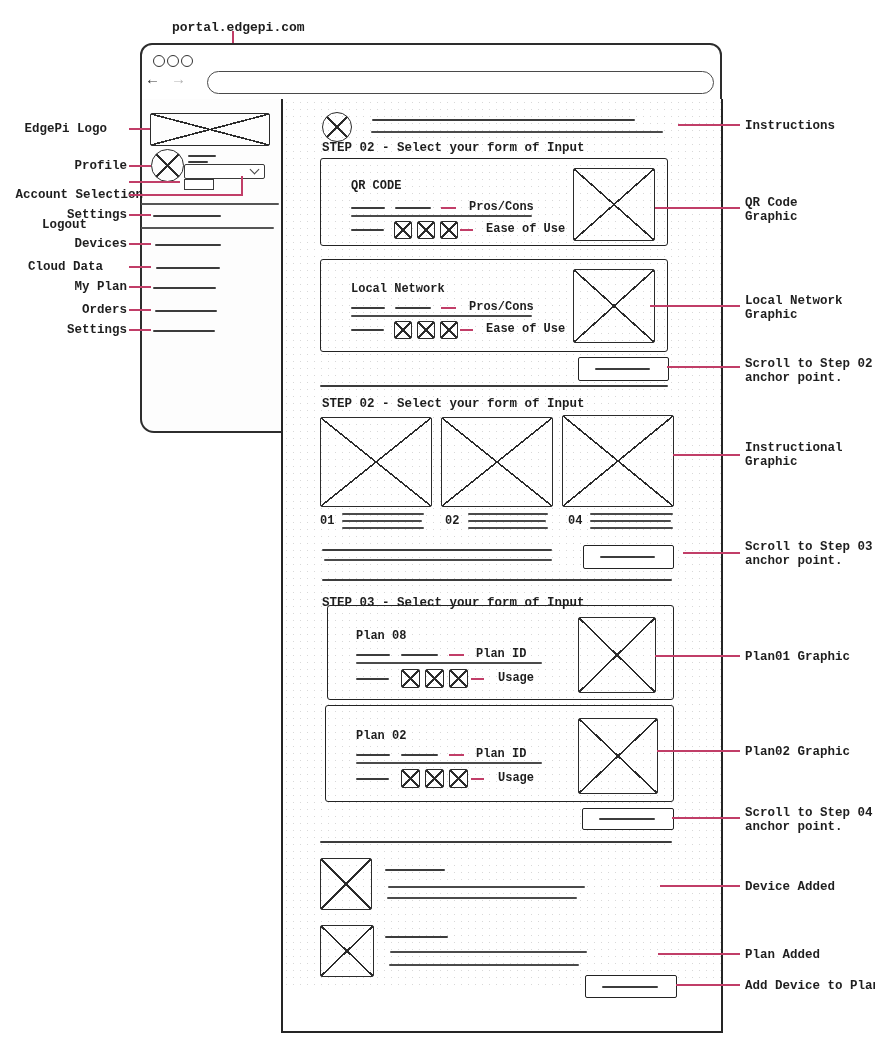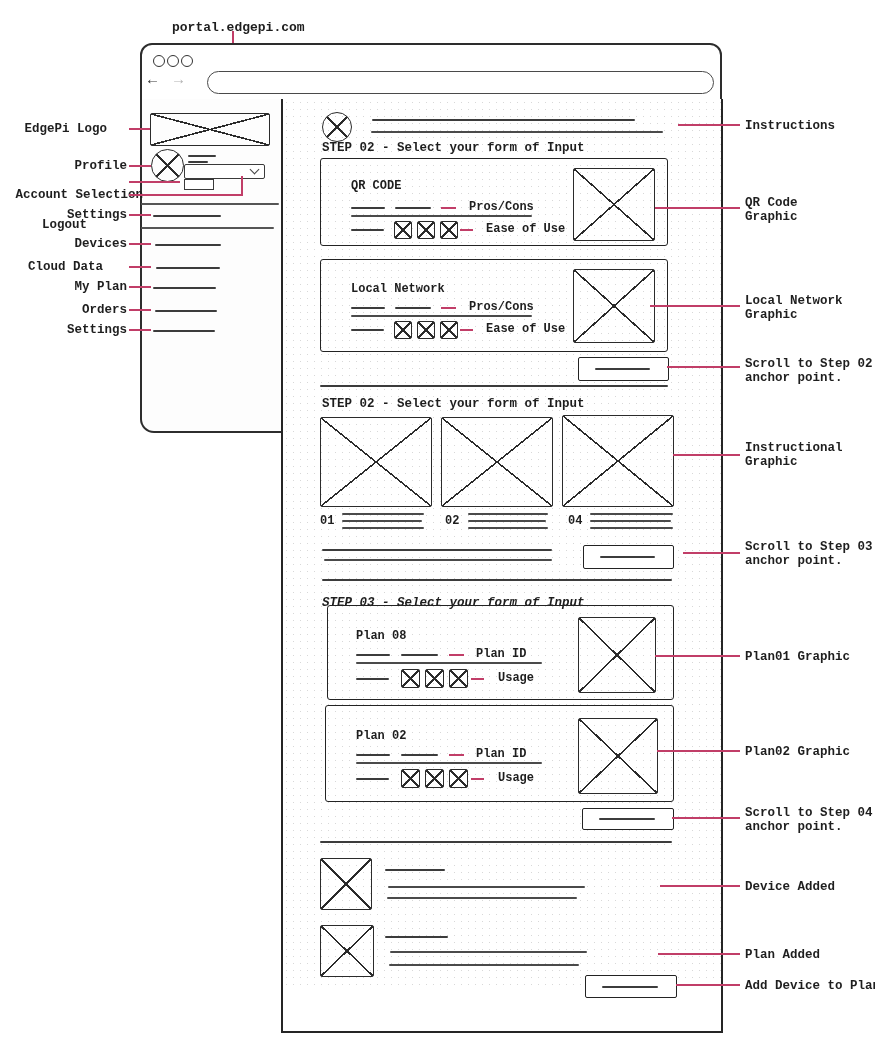--- a/index.html
+++ b/index.html
@@ -161,21 +161,21 @@
   <div class="hline thin" style="left:590px;top:520px;width:81px;"></div>
   <div class="hline thin" style="left:590px;top:527px;width:83px;"></div>
 
   <div class="hline" style="left:322px;top:549px;width:230px;"></div>
   <div class="hline thin" style="left:324px;top:559px;width:228px;"></div>
   <div class="btn" style="left:583px;top:545px;width:89px;height:22px;">
       <div class="hline"></div>
     </div>
   <div class="hline" style="left:322px;top:579px;width:350px;"></div>
 
-  <div class="lbl" style="left:322px;top:596px;font-style:italic;">STEP 03 - Select your form of Input</div>
+  <div class="lbl" style="left:322px;top:596px;">STEP 03 - Select your form of Input</div>
   <div class="card" style="left:327px;top:605px;width:345px;height:93px;">
     <div class="lbl small" style="left:28px;top:23px;">Plan 08</div>
     <div class="hline" style="left:28px;top:48px;width:34px;"></div>
     <div class="hline" style="left:73px;top:48px;width:37px;"></div>
     <div class="pink-h" style="left:121px;top:48px;width:15px;"></div>
     <div class="lbl small" style="left:148px;top:41px;">Plan ID</div>
     <div class="hline thin" style="left:28px;top:56px;width:186px;"></div>
     <div class="hline" style="left:28px;top:72px;width:33px;"></div>
     <div class="xbox cb" style="left:73px;top:63px;width:17px;height:17px;"></div>
     <div class="xbox cb" style="left:97px;top:63px;width:17px;height:17px;"></div>

